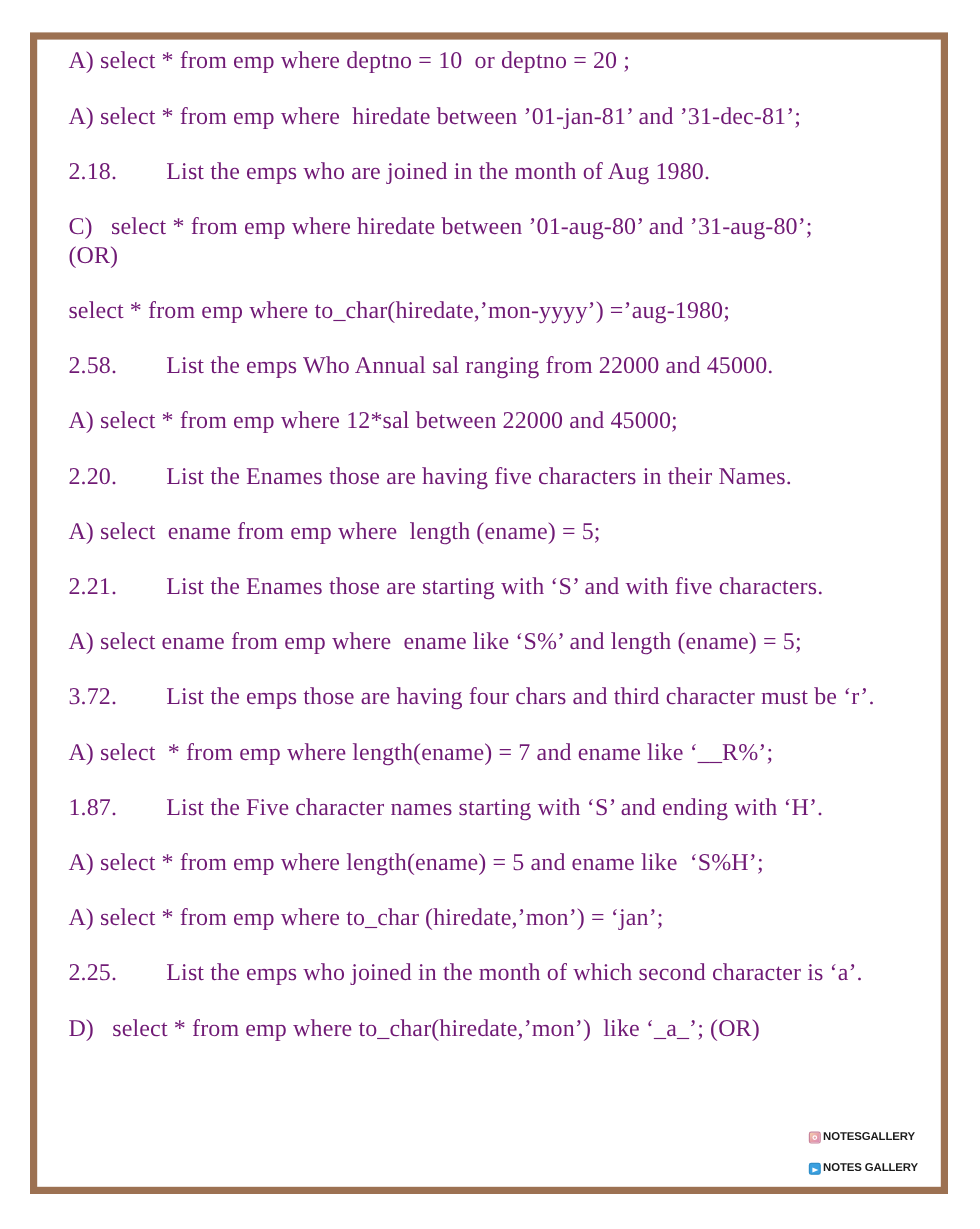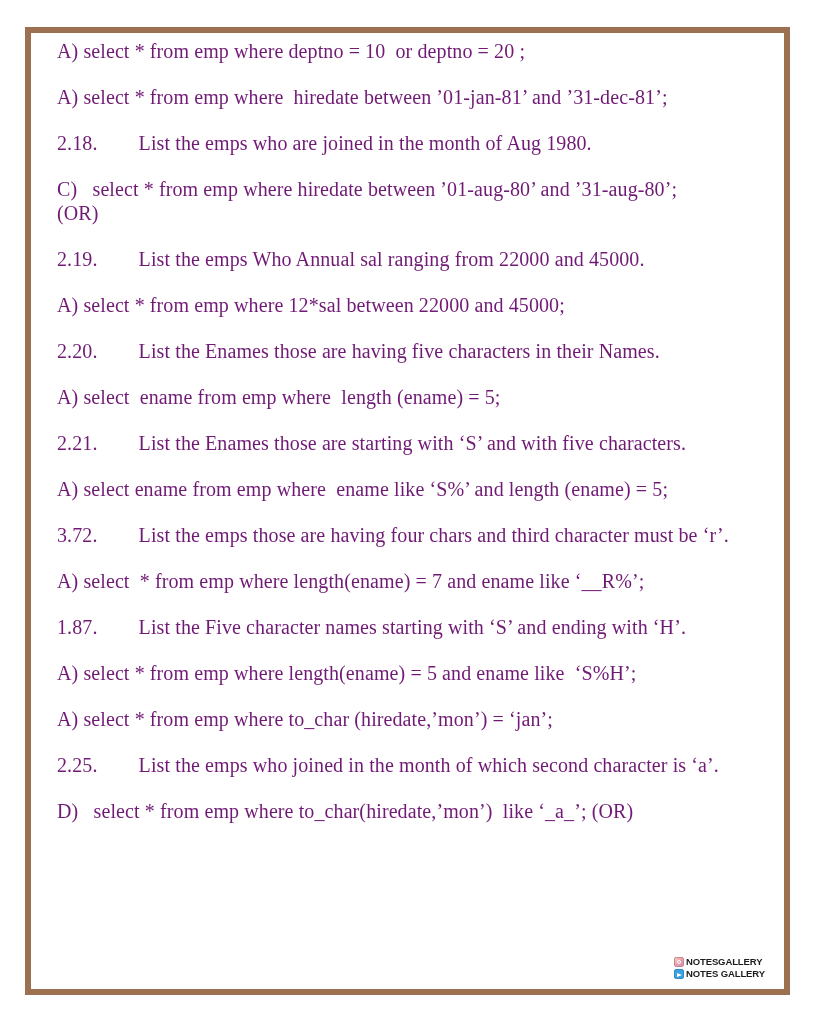--- a/index.html
+++ b/index.html
@@ -39,21 +39,21 @@
     letter-spacing: 0.1px;
     white-space: pre-wrap;
     text-rendering: optimizeLegibility;
   }
   #watermark {
     position: absolute;
     right: 18px;
     bottom: 10px;
     display: flex;
     flex-direction: column;
-    gap: 1px;
+    gap: 15px;
     align-items: flex-start;
   }
   .wm-row {
     display: flex;
     align-items: center;
     gap: 2px;
     background: #ffffff;
     padding: 0px 1px;
   }
   .wm-badge {
@@ -111,21 +111,22 @@
 <body>
 
 <div id="page-frame">
   <div id="page-body">
 
     <p class="para">A) select * from emp where deptno = 10  or deptno = 20 ;</p>
     <p class="para">A) select * from emp where  hiredate between ’01-jan-81’ and ’31-dec-81’;</p>
     <p class="para">2.18.	List the emps who are joined in the month of Aug 1980.</p>
     <p class="para">C)   select * from emp where hiredate between ’01-aug-80’ and ’31-aug-80’;
 (OR)</p>
-    <p class="para">2.19.	List the emps Who Annual sal ranging from 22000 and 45000.</p>
+    <p class="para">select * from emp where to_char(hiredate,’mon-yyyy’) =’aug-1980;</p>
+    <p class="para">2.58.	List the emps Who Annual sal ranging from 22000 and 45000.</p>
     <p class="para">A) select * from emp where 12*sal between 22000 and 45000;</p>
     <p class="para">2.20.	List the Enames those are having five characters in their Names.</p>
     <p class="para">A) select  ename from emp where  length (ename) = 5;</p>
     <p class="para">2.21.	List the Enames those are starting with ‘S’ and with five characters.</p>
     <p class="para">A) select ename from emp where  ename like ‘S%’ and length (ename) = 5;</p>
     <p class="para">3.72.	List the emps those are having four chars and third character must be ‘r’.</p>
     <p class="para">A) select  * from emp where length(ename) = 7 and ename like ‘__R%’;</p>
     <p class="para">1.87.	List the Five character names starting with ‘S’ and ending with ‘H’.</p>
     <p class="para">A) select * from emp where length(ename) = 5 and ename like  ‘S%H’;</p>
     <p class="para">A) select * from emp where to_char (hiredate,’mon’) = ‘jan’;</p>

